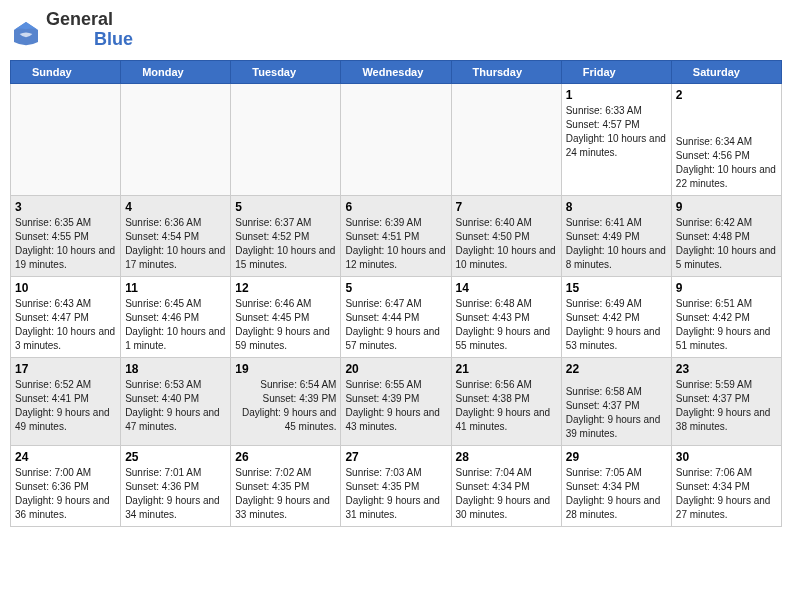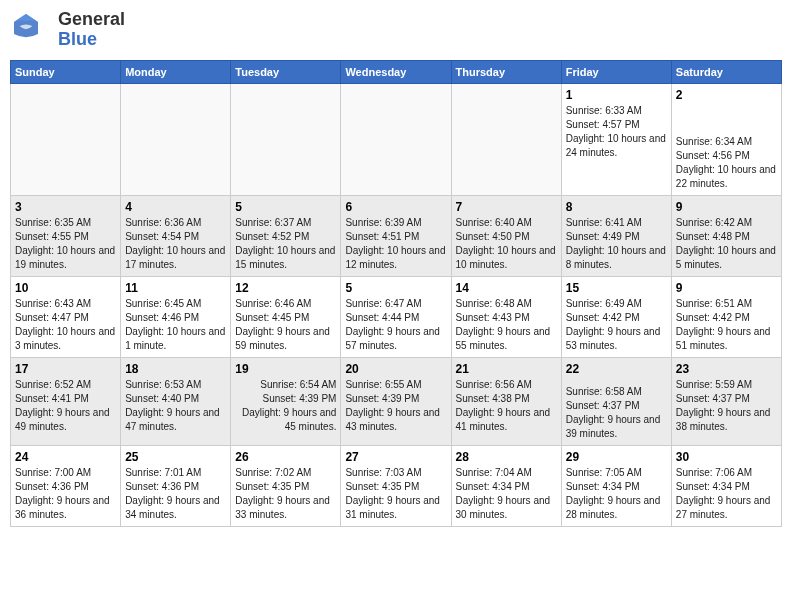--- a/index.html
+++ b/index.html
@@ -11,30 +11,30 @@
       padding: 10px;
     }
     .header-area {
       display: flex;
       align-items: flex-start;
       justify-content: space-between;
       margin-bottom: 10px;
     }
     .logo {
       display: flex;
-      align-items: flex-start;
-      gap: 16px;
+      align-items: flex-end;
+      gap: 4px;
     }
     .logo-text {
       font-size: 18px;
       font-weight: bold;
       line-height: 1.1;
     }
     .logo-text .general { color: #333; }
-    .logo-text .blue { color: #3a6fc4; }
+    .logo-text .blue { color: #3a6fc4; margin-left: 48px; }
     .logo-icon {
       width: 32px;
       height: 32px;
     }
     .title-area {
       text-align: right;
     }
     .month-title {
       font-size: 30px;
       font-weight: bold;
@@ -45,21 +45,21 @@
       color: #555;
     }
     .calendar {
       width: 100%;
       border-collapse: collapse;
       font-size: 10.5px;
     }
     .calendar th {
       background-color: #3a6fc4;
       color: white;
-      padding: 5px 4px;
+      padding: 5px 21px;
       text-align: left;
       font-size: 11px;
       border: 1px solid #2a5aaa;
     }
     .calendar td {
       vertical-align: top;
       padding: 4px 4px;
       border: 1px solid #ccc;
       width: calc(100% / 7);
       min-height: 80px;
@@ -267,21 +267,21 @@
           <span class="day-num">23</span>
           <div class="day-info" style="white-space: pre-line;">Sunrise: 5:59 AM
 Sunset: 4:37 PM
 Daylight: 9 hours and 38 minutes.</div>
         </td>
       </tr>
       <tr>
         <td>
           <span class="day-num">24</span>
           <div class="day-info" style="white-space: pre-line;">Sunrise: 7:00 AM
-Sunset: 4:36 PM
+Sunset: 6:36 PM
 Daylight: 9 hours and 36 minutes.</div>
         </td>
         <td>
           <span class="day-num">25</span>
           <div class="day-info" style="white-space: pre-line;">Sunrise: 7:01 AM
 Sunset: 4:36 PM
 Daylight: 9 hours and 34 minutes.</div>
         </td>
         <td>
           <span class="day-num">26</span>

